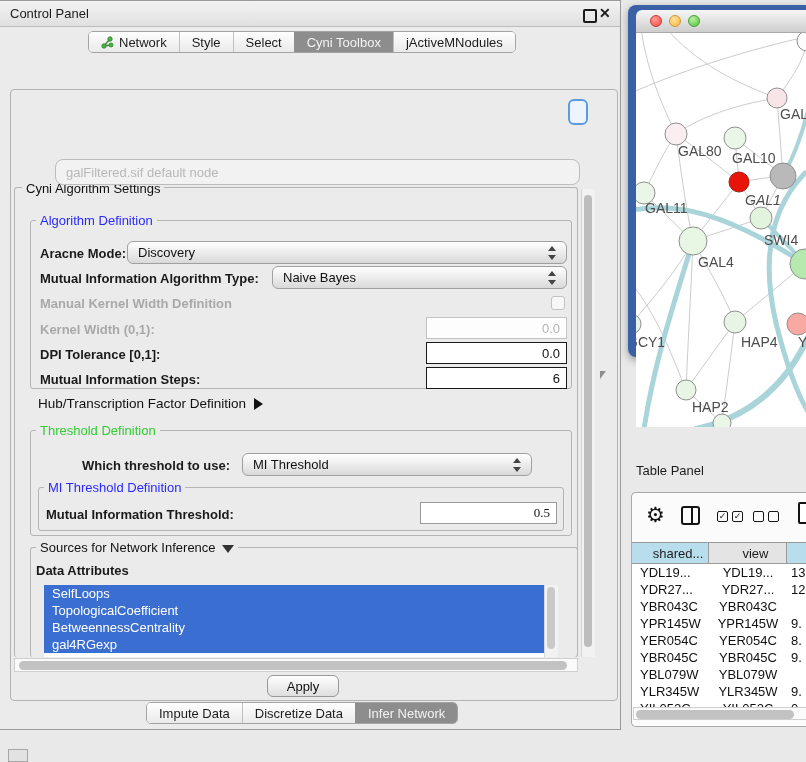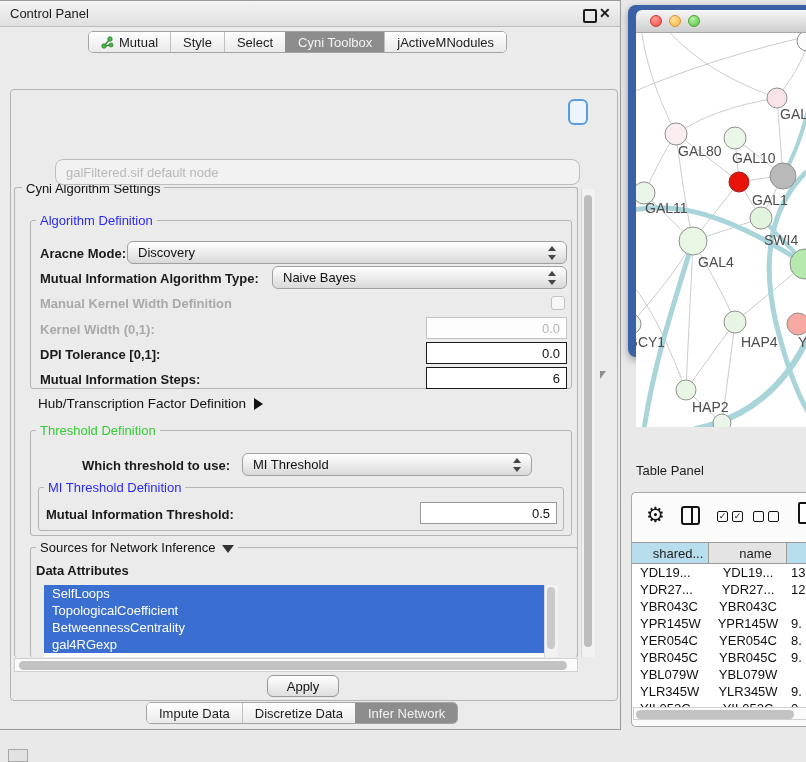--- a/index.html
+++ b/index.html
@@ -95,21 +95,21 @@
 
     <div class="abs tabbar" style="left:88px;top:30px;">
       <div class="tab">
         <svg class="net-ico" viewBox="0 0 13 13">
           <line x1="3" y1="10" x2="9" y2="3" stroke="#2f8f2f" stroke-width="1.4"></line>
           <line x1="3" y1="10" x2="10" y2="9" stroke="#2f8f2f" stroke-width="1.4"></line>
           <circle cx="3" cy="10" r="2.2" fill="#49b84b" stroke="#2e7a30" stroke-width="0.8"></circle>
           <circle cx="9" cy="3" r="2.2" fill="#49b84b" stroke="#2e7a30" stroke-width="0.8"></circle>
           <circle cx="10" cy="9" r="2" fill="#49b84b" stroke="#2e7a30" stroke-width="0.8"></circle>
         </svg>
-        <span>Mutual</span>
+        <span>Network</span>
       </div>
       <div class="tab">
           <span>Style</span>
         </div>
       <div class="tab">
           <span>Select</span>
         </div>
       <div class="tab active">
           <span>Cyni Toolbox</span>
         </div>
@@ -178,21 +178,21 @@
       <span>MI Threshold</span>
       <span class="stepper">
           <i class="up"></i>
           <i class="dn"></i>
         </span>
     </div>
 
     <span class="legend blue" style="left:44px;top:479px;">MI Threshold Definition</span>
     <div class="abs gbox" style="left:38px;top:486px;width:526px;height:44px;"></div>
     <span class="lbl" style="left:46px;top:506px;">Mutual Information Threshold:</span>
-    <input class="field" style="left: 420px; top: 501px; width: 137px; border-color: rgb(154, 154, 154);" value="0.5">
+    <input class="field" style="left: 420px; top: 501px; width: 137px; border-color: rgb(154, 154, 154); font-family: Liberation Serif, serif;" value="0.5">
 
     <span class="legend" style="left:36px;top:539px;">
       <span>Sources for Network Inference</span><span class="tri-d"></span>
     </span>
     <div class="abs gbox" style="left:30px;top:546px;width:548px;height:110px;border-bottom:none;"></div>
     <span class="lbl" style="left:36px;top:562px;">Data Attributes</span>
 
     <div class="abs attr-list">
       <div class="attr-item">SelfLoops</div>
       <div class="attr-item">TopologicalCoefficient</div>
@@ -287,21 +287,21 @@
           <circle cx="-5" cy="291" r="10" fill="#e8f5e5"></circle>
           <circle cx="99" cy="289" r="11" fill="#e8f5e5"></circle>
           <circle cx="162" cy="291" r="11" fill="#f7a9a2"></circle>
           <circle cx="50" cy="357" r="10" fill="#e8f5e5"></circle>
           <circle cx="86" cy="390" r="9" fill="#eaf6e8"></circle>
         </g>
       </svg>
       <span class="node-label" style="left:144px;top:73px;">GAL</span>
       <span class="node-label" style="left:42px;top:110px;">GAL80</span>
       <span class="node-label" style="left:96px;top:117px;">GAL10</span>
-      <span class="node-label" style="left:116px;top:159px;">GAL1</span>
+      <span class="node-label" style="left:109px;top:159px;font-style:italic;">GAL1</span>
       <span class="node-label" style="left:9px;top:167px;">GAL11</span>
       <span class="node-label" style="left:128px;top:199px;">SWI4</span>
       <span class="node-label" style="left:62px;top:221px;">GAL4</span>
       <span class="node-label" style="left:-9px;top:301px;">GCY1</span>
       <span class="node-label" style="left:105px;top:301px;">HAP4</span>
       <span class="node-label" style="left:162px;top:301px;">Y</span>
       <span class="node-label" style="left:56px;top:366px;">HAP2</span>
     </div>
   </div>
 
@@ -314,21 +314,21 @@
         <i></i>
       </div>
     <div class="cbico" style="left:85px;top:18px;">✓</div>
     <div class="cbico" style="left:100px;top:18px;">✓</div>
     <div class="cbico" style="left:121px;top:18px;"></div>
     <div class="cbico" style="left:136px;top:18px;"></div>
     <div class="docico" style="left:166px;top:9px;"></div>
 
     <div class="thead" style="left:0;top:49px;width:205px;">
       <div class="th blue" style="width:77px;">shared...</div>
-      <div class="th gray" style="width:78px;">name</div>
+      <div class="th gray" style="width:78px;">view</div>
       <div class="th blue" style="width:50px;">A</div>
     </div>
 
     <div class="trow" style="left:0;top:71px;">
         <div class="td c1">YDL19...</div>
         <div class="td c2">YDL19...</div>
         <div class="td c3">13</div>
       </div>
     <div class="trow" style="left:0;top:88px;">
         <div class="td c1">YDR27...</div>

